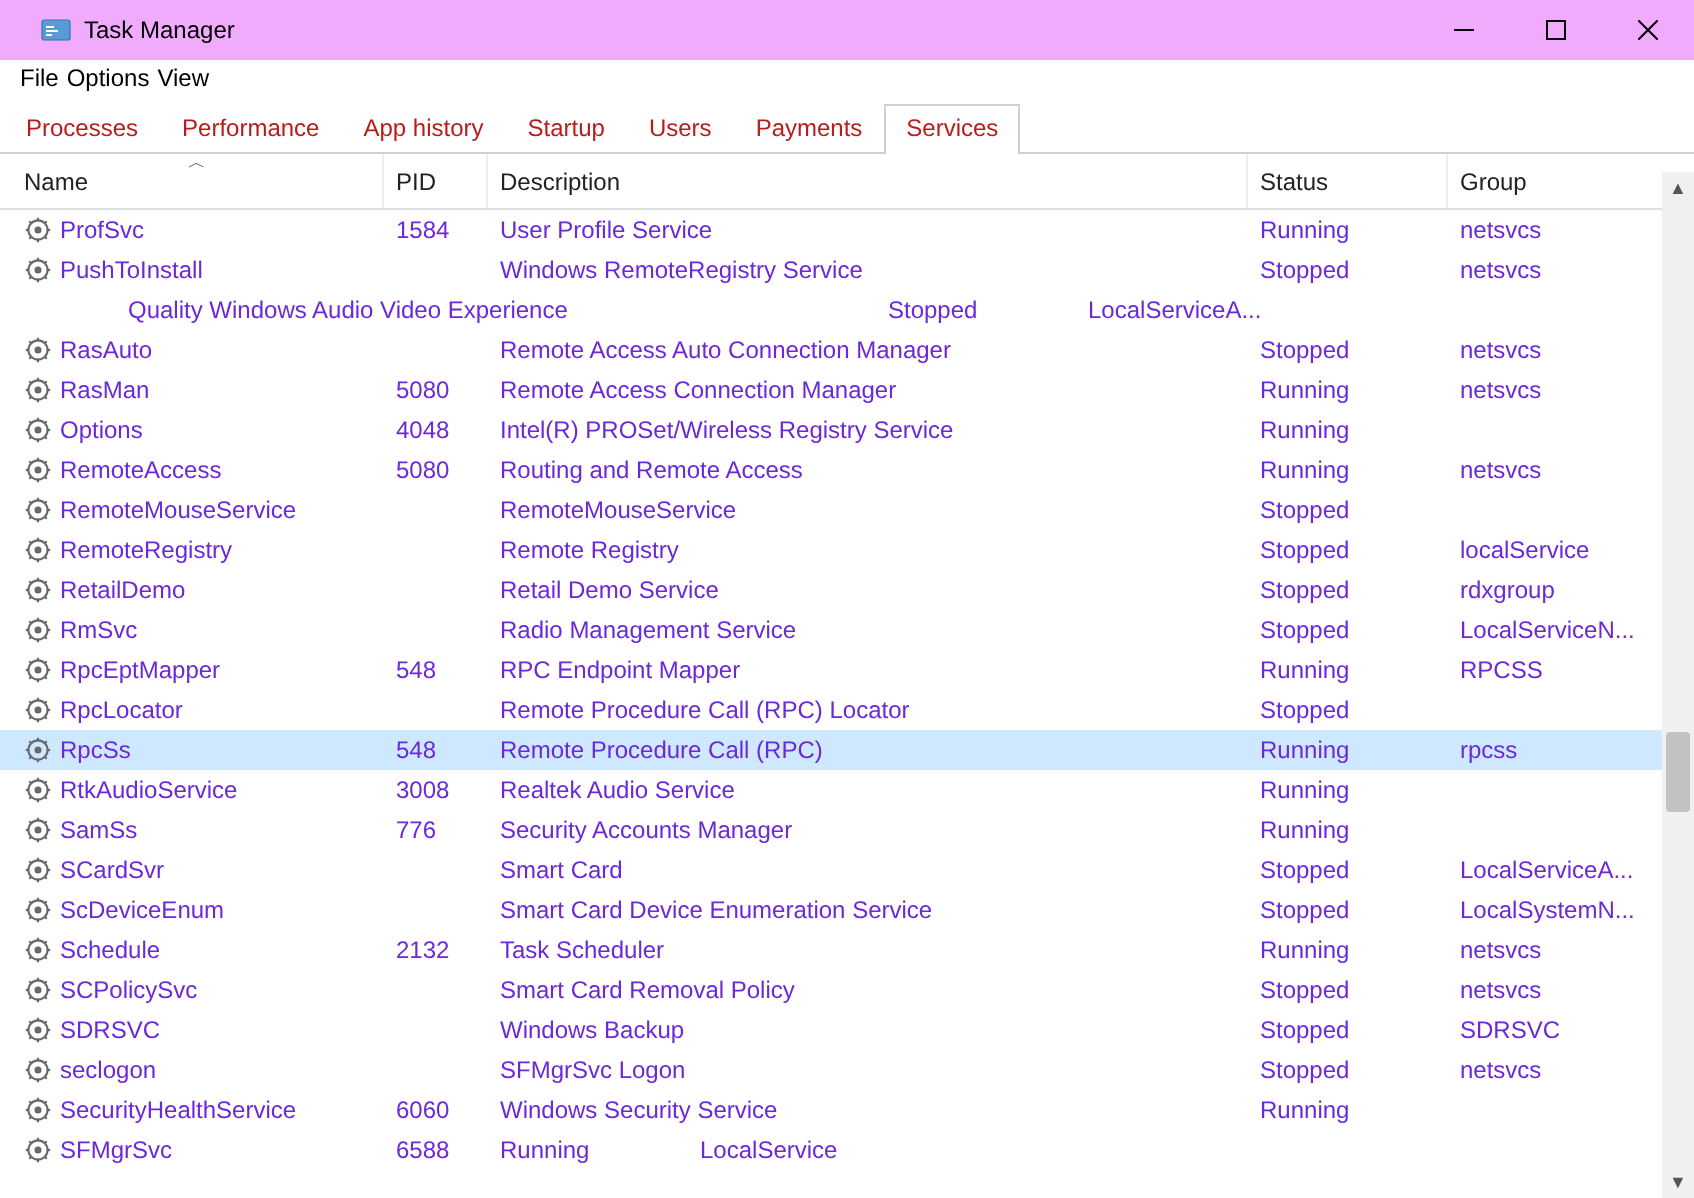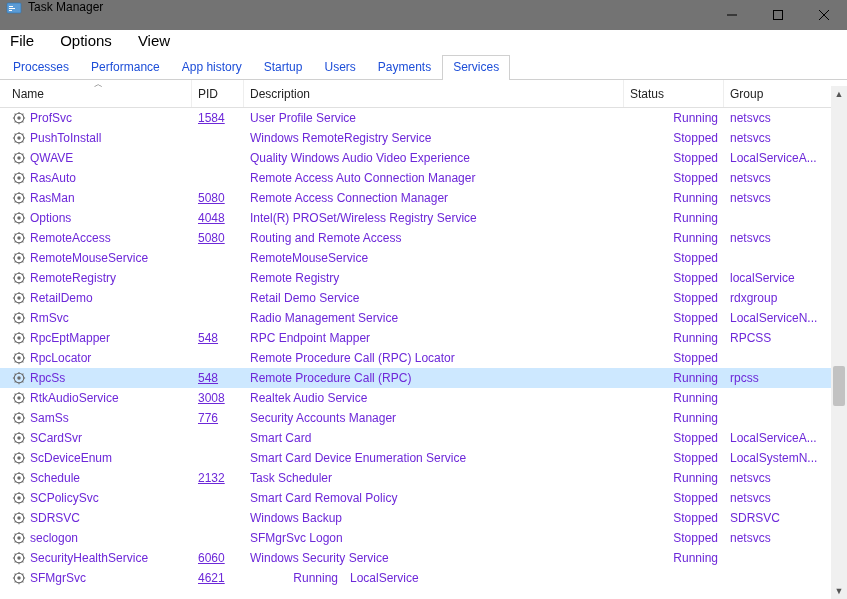--- a/index.html
+++ b/index.html
@@ -8,51 +8,52 @@
     font-size: 12px;
     background: #fff;
     color: #000;
     width: 847px;
     height: 599px;
     overflow: hidden;
     position: relative;
   }
   .titlebar {
     display: flex;
+    align-items: center;
     height: 30px;
-    padding: 0 0 0 6px;
-    background: #737373;
+    padding: 0 0 0 20px;
+    background: #f0abfc;
   }
   .titlebar .app-icon {
     width: 16px; height: 16px;
     margin-right: 6px;
     display: flex; align-items: center; justify-content: center;
   }
   .titlebar .title { flex: 0 0 auto; font-size: 12px; }
   .titlebar .spacer { flex: 1; }
   .win-btn {
     width: 46px; height: 30px;
     display: flex; align-items: center; justify-content: center;
     font-size: 12px;
   }
   .menubar {
     display: flex;
-    gap: 26px;
+    gap: 4px;
     padding: 2px 10px 6px 10px;
-    font-size: 15px;
+    font-size: 12px;
   }
   .tabs {
     display: flex;
     border-bottom: 1px solid #d0d0d0;
     padding-left: 2px;
   }
   .tab {
     padding: 4px 10px 6px 10px;
     font-size: 12px;
-    color: #1d4ed8;
+    color: #b91c1c;
     border: 1px solid transparent;
     border-bottom: none;
     margin-bottom: -1px;
   }
   .tab.active {
     border-color: #d0d0d0;
     background: #fff;
   }
   .grid {
     position: relative;
@@ -107,23 +108,23 @@
     color: #6d28d9;
   }
   .row.selected { background: #cde8ff; }
   .cell {
     padding: 0 6px;
     overflow: hidden;
     white-space: nowrap;
     text-overflow: ellipsis;
   }
   .cell.name { width: 186px; display: flex; align-items: center; gap: 4px;}
-  .cell.pid  { width: 52px; text-decoration: underline; }
+  .cell.pid  { width: 52px; }
   .cell.desc { width: 380px; }
-  .cell.status { width: 100px; text-align: right; }
+  .cell.status { width: 100px; }
   .cell.group { width: 100px; }
   .svc-icon {
     width: 14px; height: 14px;
     display: inline-flex; align-items: center; justify-content: center;
     flex-shrink: 0;
   }
   .scrollbar {
     position: absolute;
     right: 0; top: 86px;
     width: 16px;
@@ -258,39 +259,20 @@
             </svg>
           </span>
           <span>PushToInstall</span>
         </div>
         <div class="cell pid"></div>
         <div class="cell desc">Windows RemoteRegistry Service</div>
         <div class="cell status">Stopped</div>
         <div class="cell group">netsvcs</div>
       </div>
       <div class="row">
-        <div class="cell name">
-          <span class="svc-icon">
-            <svg width="14" height="14" viewBox="0 0 16 16">
-              <circle cx="8" cy="8" r="5.5" fill="none" stroke="#6a6a6a" stroke-width="1.2"></circle>
-              <circle cx="8" cy="8" r="2" fill="#6a6a6a"></circle>
-              <g stroke="#6a6a6a" stroke-width="1.2">
-                <line x1="8" y1="1" x2="8" y2="3"></line>
-                <line x1="8" y1="13" x2="8" y2="15"></line>
-                <line x1="1" y1="8" x2="3" y2="8"></line>
-                <line x1="13" y1="8" x2="15" y2="8"></line>
-                <line x1="3" y1="3" x2="4.4" y2="4.4"></line>
-                <line x1="11.6" y1="11.6" x2="13" y2="13"></line>
-                <line x1="3" y1="13" x2="4.4" y2="11.6"></line>
-                <line x1="11.6" y1="4.4" x2="13" y2="3"></line>
-              </g>
-            </svg>
-          </span>
-          <span>QWAVE</span>
-        </div>
         <div class="cell pid"></div>
         <div class="cell desc">Quality Windows Audio Video Experience</div>
         <div class="cell status">Stopped</div>
         <div class="cell group">LocalServiceA...</div>
       </div>
       <div class="row">
         <div class="cell name">
           <span class="svc-icon">
             <svg width="14" height="14" viewBox="0 0 16 16">
               <circle cx="8" cy="8" r="5.5" fill="none" stroke="#6a6a6a" stroke-width="1.2"></circle>
@@ -802,21 +784,21 @@
                 <line x1="13" y1="8" x2="15" y2="8"></line>
                 <line x1="3" y1="3" x2="4.4" y2="4.4"></line>
                 <line x1="11.6" y1="11.6" x2="13" y2="13"></line>
                 <line x1="3" y1="13" x2="4.4" y2="11.6"></line>
                 <line x1="11.6" y1="4.4" x2="13" y2="3"></line>
               </g>
             </svg>
           </span>
           <span>SFMgrSvc</span>
         </div>
-        <div class="cell pid">4621</div>
+        <div class="cell pid">6588</div>
         <div class="cell status">Running</div>
         <div class="cell group">LocalService</div>
       </div>
     </div>
 </div>
 
 <div class="scrollbar">
   <div class="arrow up">▲</div>
   <div class="thumb"></div>
   <div class="arrow down">▼</div>

